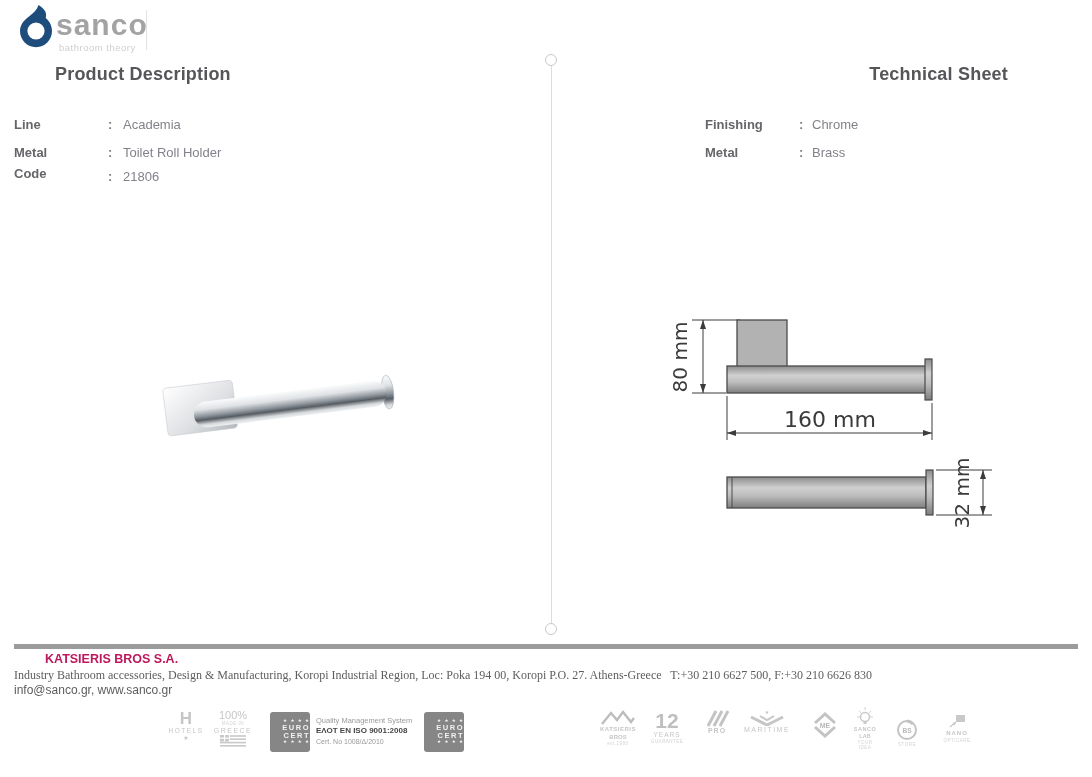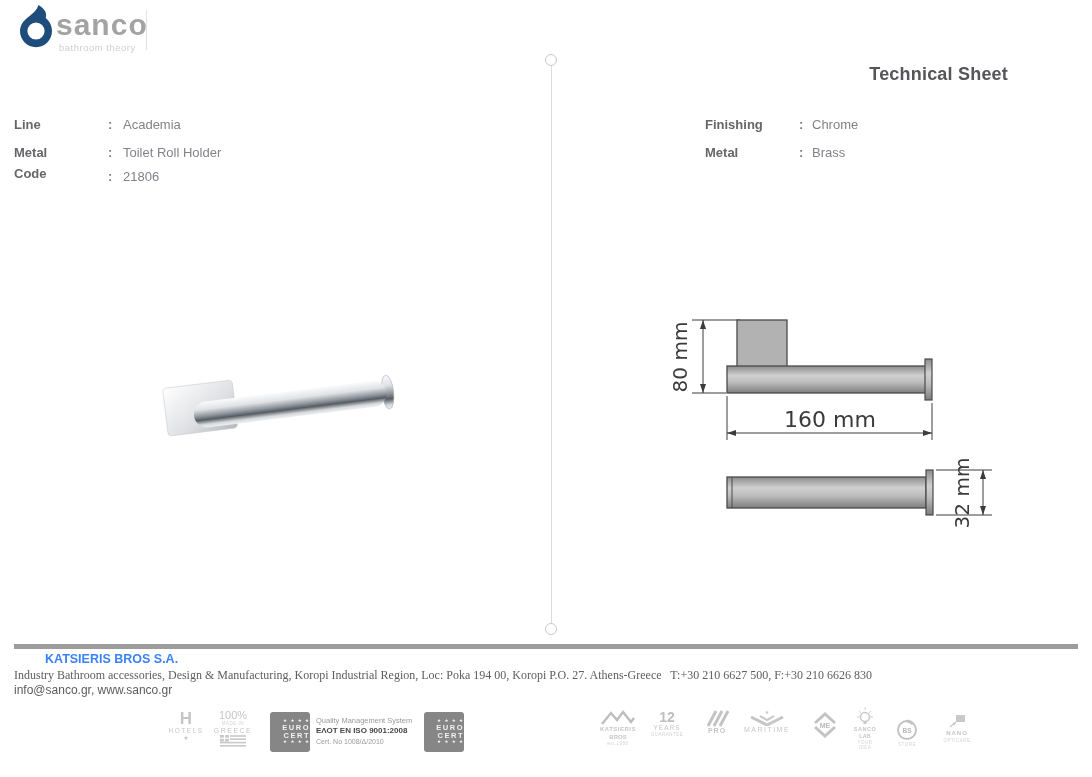--- a/index.html
+++ b/index.html
@@ -14,21 +14,21 @@
   .panel-title{font-size:18px;font-weight:bold;color:#56565a;letter-spacing:.2px;}
   
   .flabel{font-size:13px;font-weight:bold;color:#66666a;}
   .fsep{font-size:13px;font-weight:bold;color:#7d7d82;}
   .fvalue{font-size:13px;color:#82828a;}
   
   .vline{left:551px;top:66px;width:1px;height:557px;background:#dcdcdc;}
   .vcirc{width:10px;height:10px;border:1px solid #c9c9c9;border-radius:50%;background:#fff;}
   
   .foot-bar{left:14px;top:644px;width:1064px;height:5px;background:#9c9c9c;}
-  .foot-company{left:14px;top:652px;font-size:12.5px;font-weight:bold;color:#3b82f6;padding-left:31px;}
+  .foot-company{left:14px;top:652px;font-size:12.5px;font-weight:bold;color:#be185d;padding-left:31px;}
   .foot-line{left:14px;top:668px;font-size:12px;color:#5d5d5d;white-space:pre-wrap;font-family:Liberation Serif, serif;}
   .foot-line2{left:14px;top:683px;font-size:12px;color:#5d5d5d;}
   
   .cicon{position:absolute;top:710px;color:#c6c6c6;text-align:center;line-height:1.25;}
   .cicon svg{display:block;margin:0 auto;}
   .badge{width:40px;height:40px;background:#868686;border-radius:3px;color:#f2f2f2;
          display:flex;flex-direction:column;align-items:flex-end;justify-content:center;line-height:1.1;}
   .badge .stars{font-size:4.5px;letter-spacing:1px;}
   .badge .bt{font-size:7.5px;font-weight:bold;letter-spacing:1.5px;}
   .certtext{position:absolute;top:716px;text-align:left;line-height:1.35;}
@@ -42,20 +42,21 @@
 
 <div id="page">
 
   <svg class="abs" style="left:16px;top:5px" width="40" height="46" viewBox="0 0 40 46">
     <path fill="#1e4d7b" fill-rule="evenodd" d="M22.5 0c-1.4 4.8-4.6 7.8-8.9 10.9C7.3 15.3 4 20.2 4 26c0 9 7.2 16.2 16 16.2S36 35 36 26c0-5.2-2.4-9.7-6.3-12.9 1.2-3.8.5-8.5-7.2-13.1zM20 34.6a8.6 8.6 0 1 1 0-17.2 8.6 8.6 0 0 1 0 17.2z"></path>
   </svg>
   <div class="abs brand-name">sanco</div>
   <div class="abs brand-tagline">bathroom theory</div>
   <div class="abs brand-sep"></div>
 
+  <div class="abs panel-title" style="left:55px;top:64px">Product Description</div>
   <div class="abs panel-title" style="right:84px;top:64px">Technical Sheet</div>
 
   <div class="abs flabel" style="left:14px;top:117px">Line</div>
   <div class="abs fsep" style="left:108px;top:117px">:</div>
   <div class="abs fvalue" style="left:123px;top:117px">Academia</div>
 
   <div class="abs flabel" style="left:14px;top:145px">Metal</div>
   <div class="abs fsep" style="left:108px;top:145px">:</div>
   <div class="abs fvalue" style="left:123px;top:145px">Toilet Roll Holder</div>
 
@@ -190,21 +191,21 @@
   <div class="cicon" style="left:592px;width:52px">
     <svg width="36" height="16" viewBox="0 0 36 16">
       <polyline points="2,14 11,3 17,10 23,2 31,12 34,8" fill="none" stroke="#bdbdbd" stroke-width="2.4"></polyline>
     </svg>
     <div style="font-size:6px;font-weight:bold;letter-spacing:.5px">KATSIERIS</div>
     <div style="font-size:6px;font-weight:bold">BROS</div>
     <div class="tiny">est.1980</div>
   </div>
 
   <div class="cicon" style="left:648px;width:38px">
-    <div style="font-size:14px;font-weight:bold;line-height:1;color:#bfbfbf">12</div>
+    <div style="font-size:21px;font-weight:bold;line-height:1;color:#bfbfbf">12</div>
     <div style="font-size:6.5px;letter-spacing:1px">YEARS</div>
     <div class="tiny">GUARANTEE</div>
   </div>
 
   <div class="cicon" style="left:698px;width:38px">
     <svg width="26" height="17" viewBox="0 0 26 17">
       <g stroke="#c3c3c3" stroke-width="3">
         <line x1="4" y1="16" x2="12" y2="1"></line>
           <line x1="10" y1="16" x2="18" y2="1"></line>
           <line x1="16" y1="16" x2="24" y2="1"></line>

